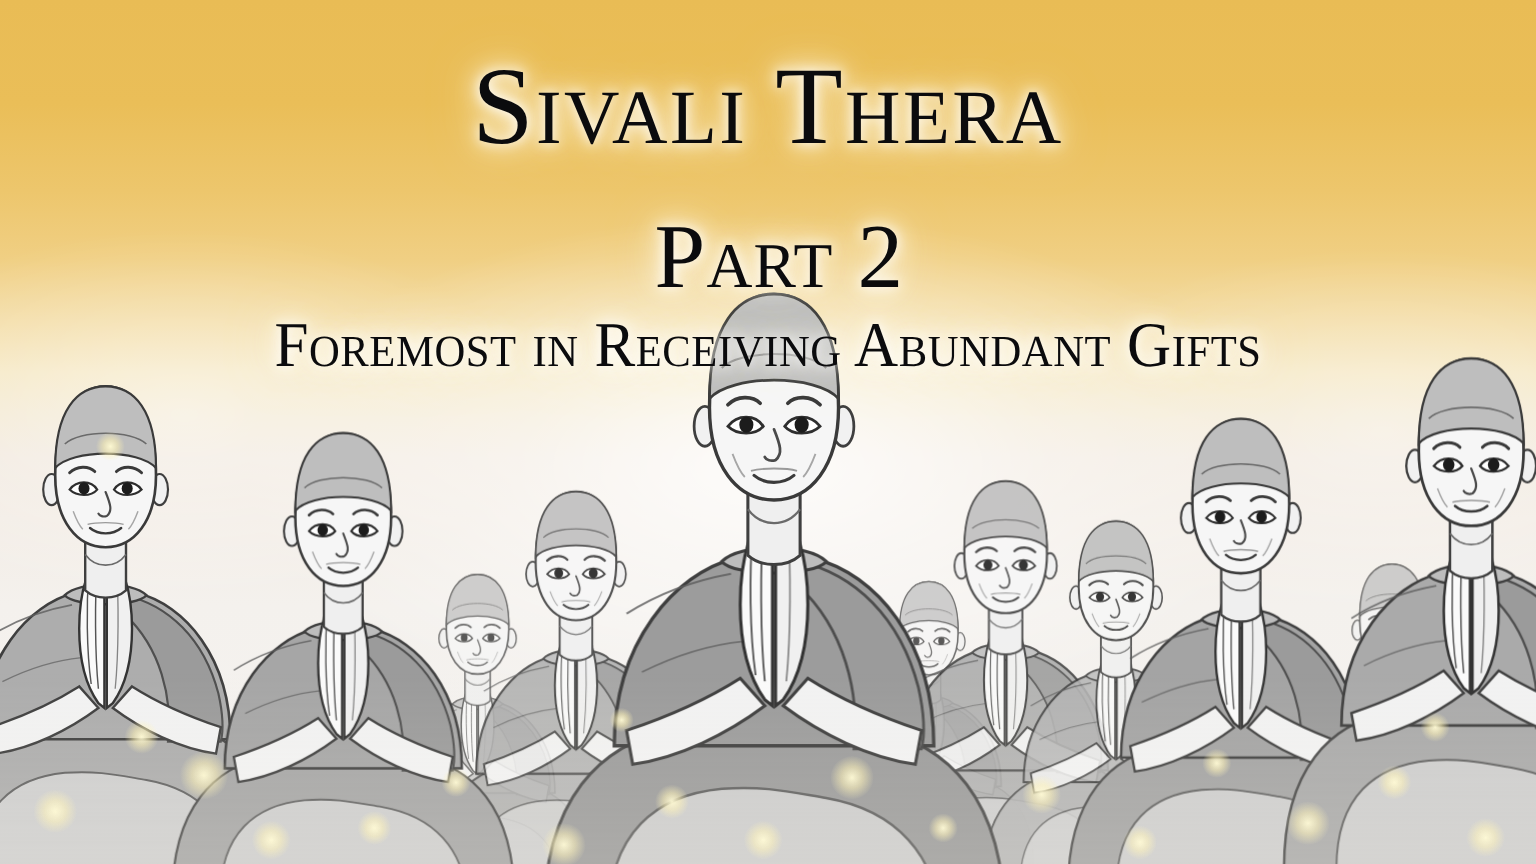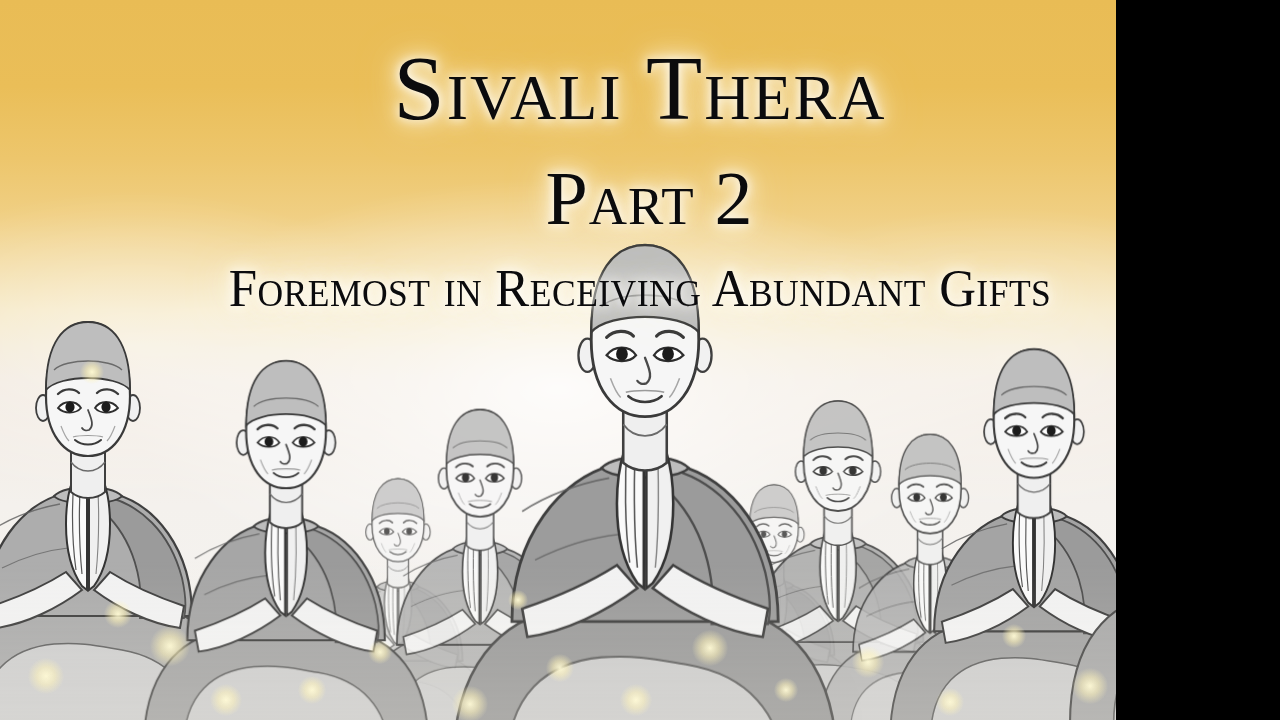--- a/index.html
+++ b/index.html
@@ -3,21 +3,21 @@
 <meta charset="utf-8">
 <title>Sivali Thera Part 2</title>
 <style>
   html, body {
     margin: 0;
     padding: 0;
     background: #000;
   }
   #stage {
     position: relative;
-    width: 1116px;
+    width: 1280px;
     height: 720px;
     overflow: hidden;
     font-family: "Liberation Serif", "DejaVu Serif", serif;
     background: #EFE9DC;
   }
 
   
   .bg-gradient {
     position: absolute;
     inset: 0;
@@ -83,21 +83,21 @@
   }
   .line-1 {
     position: absolute;
     top: 42px;
     left: 0; right: 0;
     font-size: 92px;
     letter-spacing: 2px;
   }
   .line-2 {
     position: absolute;
-    top: 160px;
+    top: 176px;
     left: 0; right: 0;
     font-size: 76px;
     letter-spacing: 1px;
     padding-left: 19px;
   }
   .line-3 {
     position: absolute;
     top: 262px;
     left: 0; right: 0;
     font-size: 53px;

